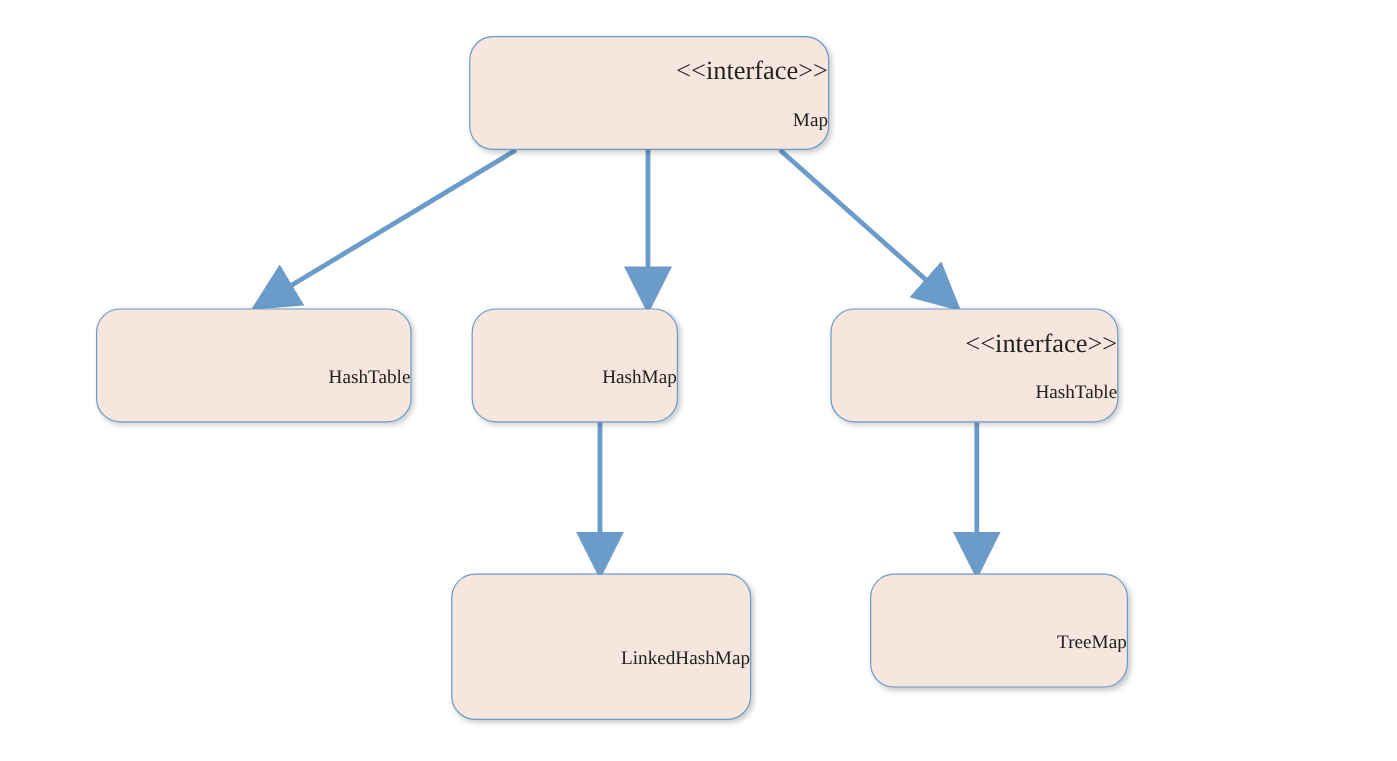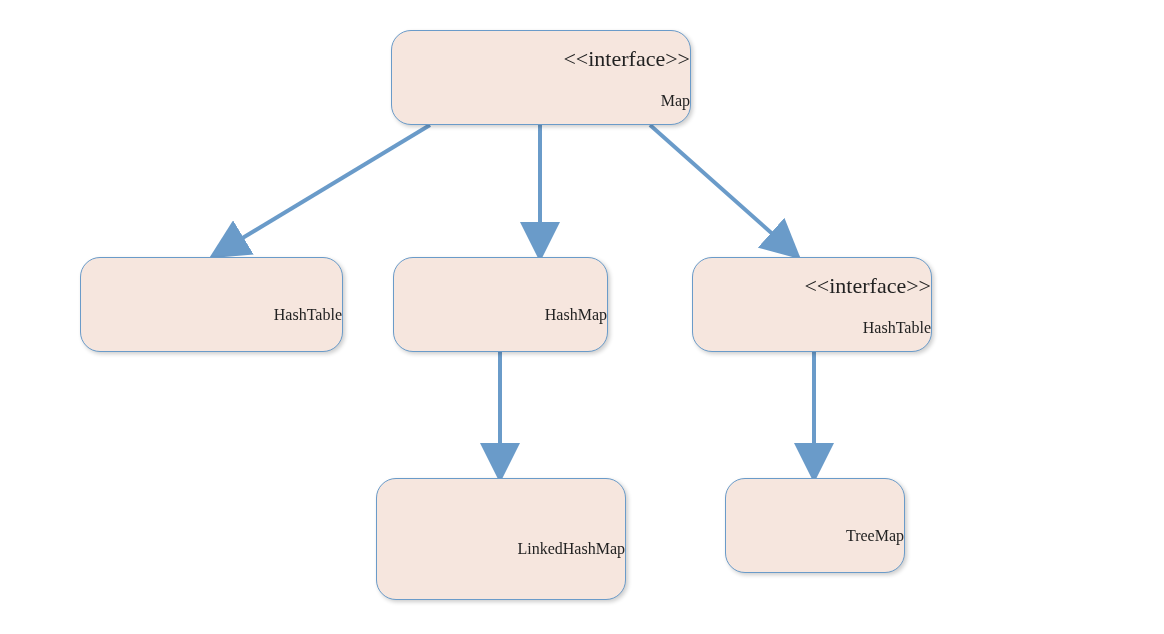--- a/index.html
+++ b/index.html
@@ -53,28 +53,28 @@
 
 <div class="node" id="node-map" style="left: 391px; top: 30px; width: 300px; height: 95px;">
   <span class="stereotype">&lt;&lt;interface&gt;&gt;</span>
   <span class="name">Map</span>
 </div>
 
 <div class="node" id="node-hashtable" style="left: 80px; top: 257px; width: 263px; height: 95px;">
   <span class="name">HashTable</span>
 </div>
 
-<div class="node" id="node-hashmap" style="left: 393px; top: 257px; width: 215px; height: 95px;">
+<div class="node" id="node-hashmap" style="left: 393px; top: 257px; width: 172px; height: 95px;">
   <span class="name">HashMap</span>
 </div>
 
 <div class="node" id="node-sortedmap" style="left: 692px; top: 257px; width: 240px; height: 95px;">
   <span class="stereotype">&lt;&lt;interface&gt;&gt;</span>
   <span class="name">HashTable</span>
 </div>
 
 <div class="node" id="node-linkedhashmap" style="left: 376px; top: 478px; width: 250px; height: 122px;">
   <span class="name">LinkedHashMap</span>
 </div>
 
-<div class="node" id="node-treemap" style="left: 725px; top: 478px; width: 180px; height: 95px; padding-left: 20px;">
+<div class="node" id="node-treemap" style="left: 725px; top: 478px; width: 215px; height: 95px; padding-left: 20px;">
   <span class="name">TreeMap</span>
 </div>
 
 </body></html>

